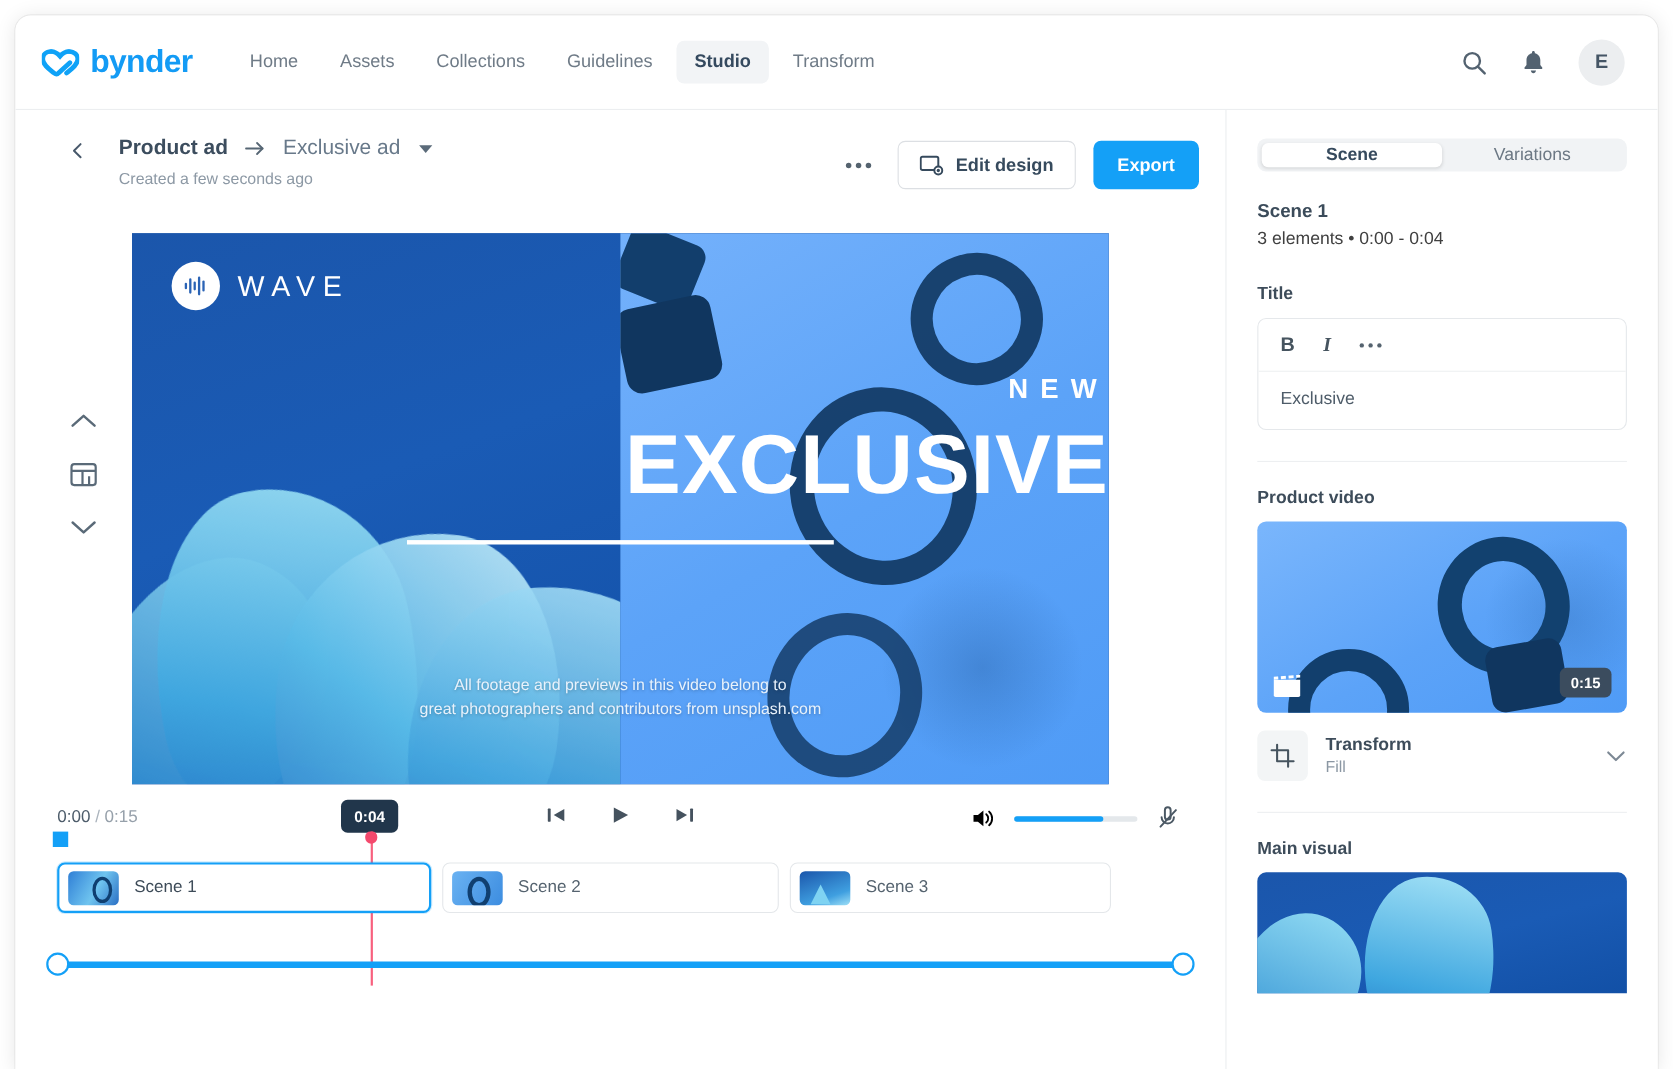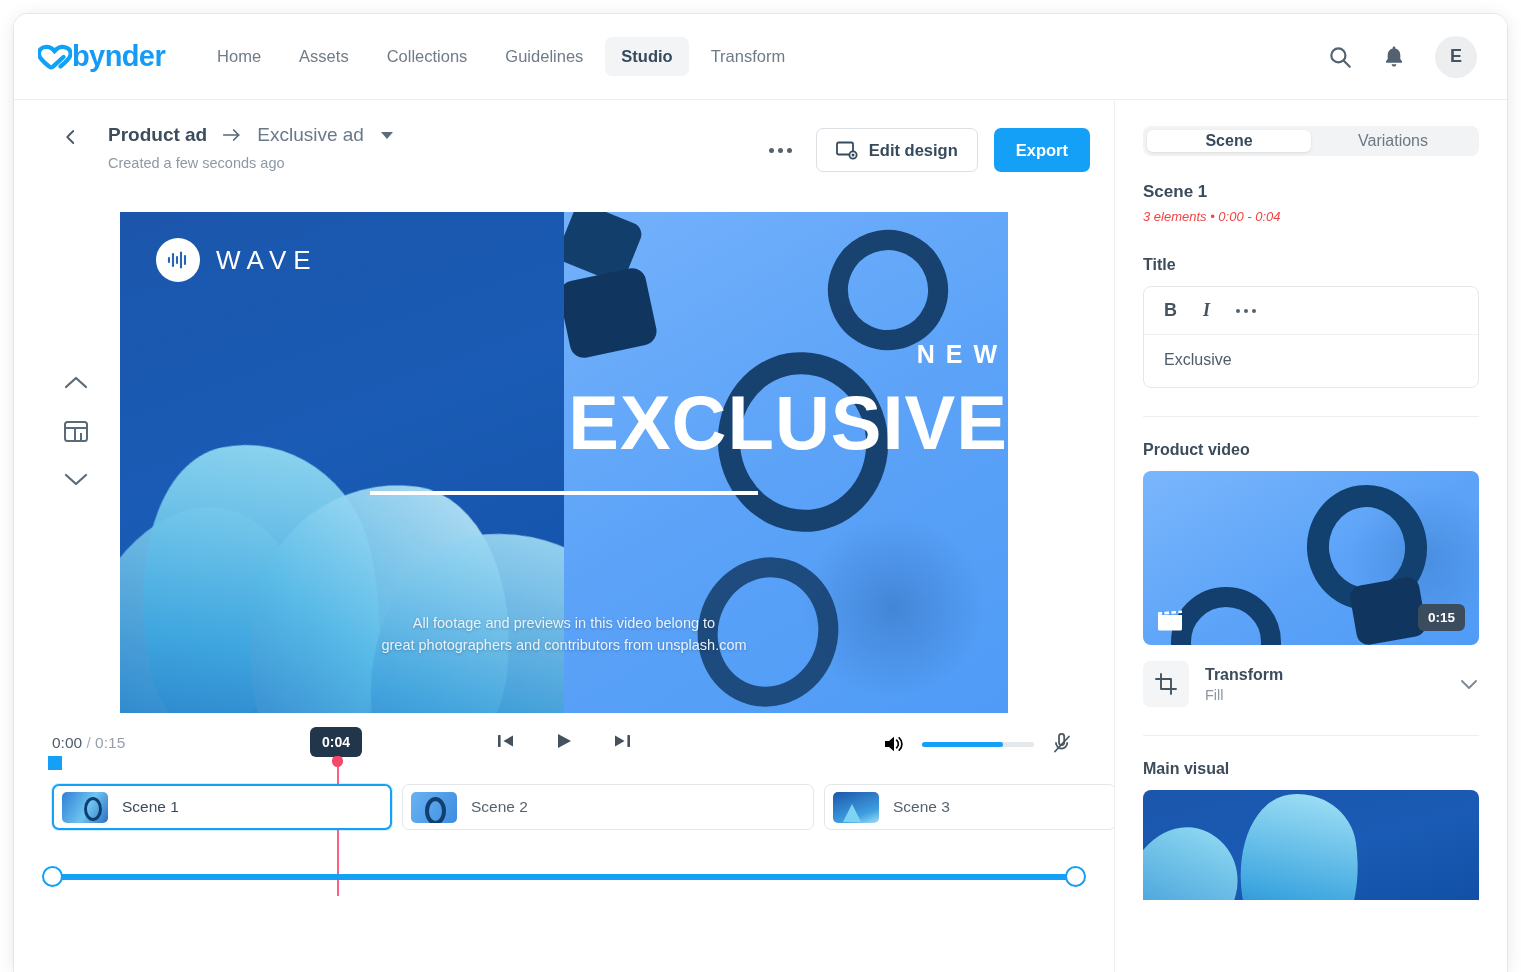--- a/index.html
+++ b/index.html
@@ -20,21 +20,21 @@
   }
 
   
   .topnav {
     height: 86px;
     display: flex; align-items: center;
     padding: 0 30px 0 24px;
     border-bottom: 1px solid #eceef0;
     background: #fff;
   }
-  .logo-wrap { display: flex; align-items: center; margin-right: 36px; }
+  .logo-wrap { display: flex; align-items: center; gap: 10px; margin-right: 36px; }
   .logo-mark { width: 34px; height: 28px; display: block; }
   .logo-text {
     font-size: 29px; font-weight: bold; color: #139bf5;
     letter-spacing: -0.6px;
   }
   .nav-items { display: flex; align-items: center; gap: 6px; }
   .nav-item {
     font-size: 16.5px; color: #6f7b87;
     padding: 10px 16px; border-radius: 7px;
     cursor: pointer; white-space: nowrap;
@@ -203,21 +203,21 @@
   .panel-pad { padding: 26px 28px 0 28px; }
   .seg-control {
     display: flex; background: #f1f3f5; border-radius: 8px; padding: 4px; height: 30px;
   }
   .seg {
     flex: 1; display: flex; align-items: center; justify-content: center;
     font-size: 16px; color: #6c7884; border-radius: 6px; cursor: pointer;
   }
   .seg.active { background: #fff; color: #364a5d; font-weight: bold; box-shadow: 0 1px 3px rgba(0,0,0,.10); }
   .scene-title { font-size: 17px; font-weight: bold; color: #3b4b5a; margin-top: 26px; }
-  .scene-meta { font-size: 13px; color: #ef4444; margin-top: 7px; font-style: italic; }
+  .scene-meta { font-size: 16px; color: #404040; margin-top: 7px; }
   .field-label { font-size: 16px; font-weight: bold; color: #3d4c5a; margin-top: 32px; }
   .text-card { margin-top: 12px; border: 1px solid #e5e8eb; border-radius: 8px; overflow: hidden; }
   .text-toolbar { height: 48px; display: flex; align-items: center; gap: 26px; padding: 0 20px; border-bottom: 1px solid #eef0f2; }
   .tt-btn { font-size: 18px; color: #46545f; cursor: pointer; display:flex; align-items:center; }
   .tt-btn.bold { font-weight: bold; }
   .tt-btn.italic { font-style: italic; font-family: "Liberation Serif", serif; font-weight: bold; }
   .tt-dots { display: flex; gap: 4px; }
   .tt-dots i { width: 4px; height: 4px; border-radius: 50%; background: #55636f; display:block; }
   .text-value { padding: 16px 20px; font-size: 16px; color: #4e5c69; min-height: 52px; }
   .divider { height: 1px; background: #edeff1; margin: 28px 0 0; }
@@ -436,21 +436,21 @@
       <div class="timeline">
         <div class="tl-blue-marker"></div>
         <div class="tl-playhead"></div>
         <div class="tl-playhead-dot"></div>
 
         <div class="scenes">
           <div class="scene-chip selected" style="width:340px">
             <div class="scene-thumb th1"></div>
             <span class="scene-label">Scene 1</span>
           </div>
-          <div class="scene-chip" style="width:412px">
+          <div class="scene-chip" style="width:306px">
             <div class="scene-thumb th2"></div>
             <span class="scene-label">Scene 2</span>
           </div>
           <div class="scene-chip" style="width:292px">
             <div class="scene-thumb th3"></div>
             <span class="scene-label">Scene 3</span>
           </div>
         </div>
 
         <div class="range-row">

